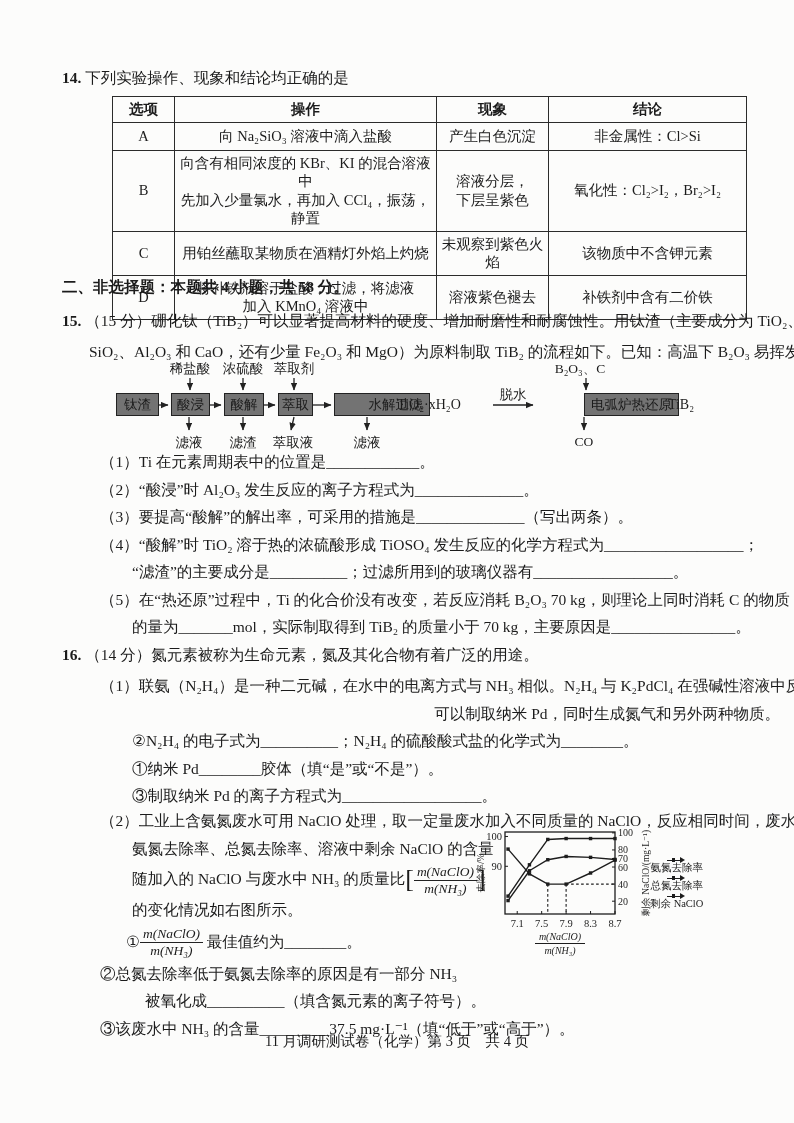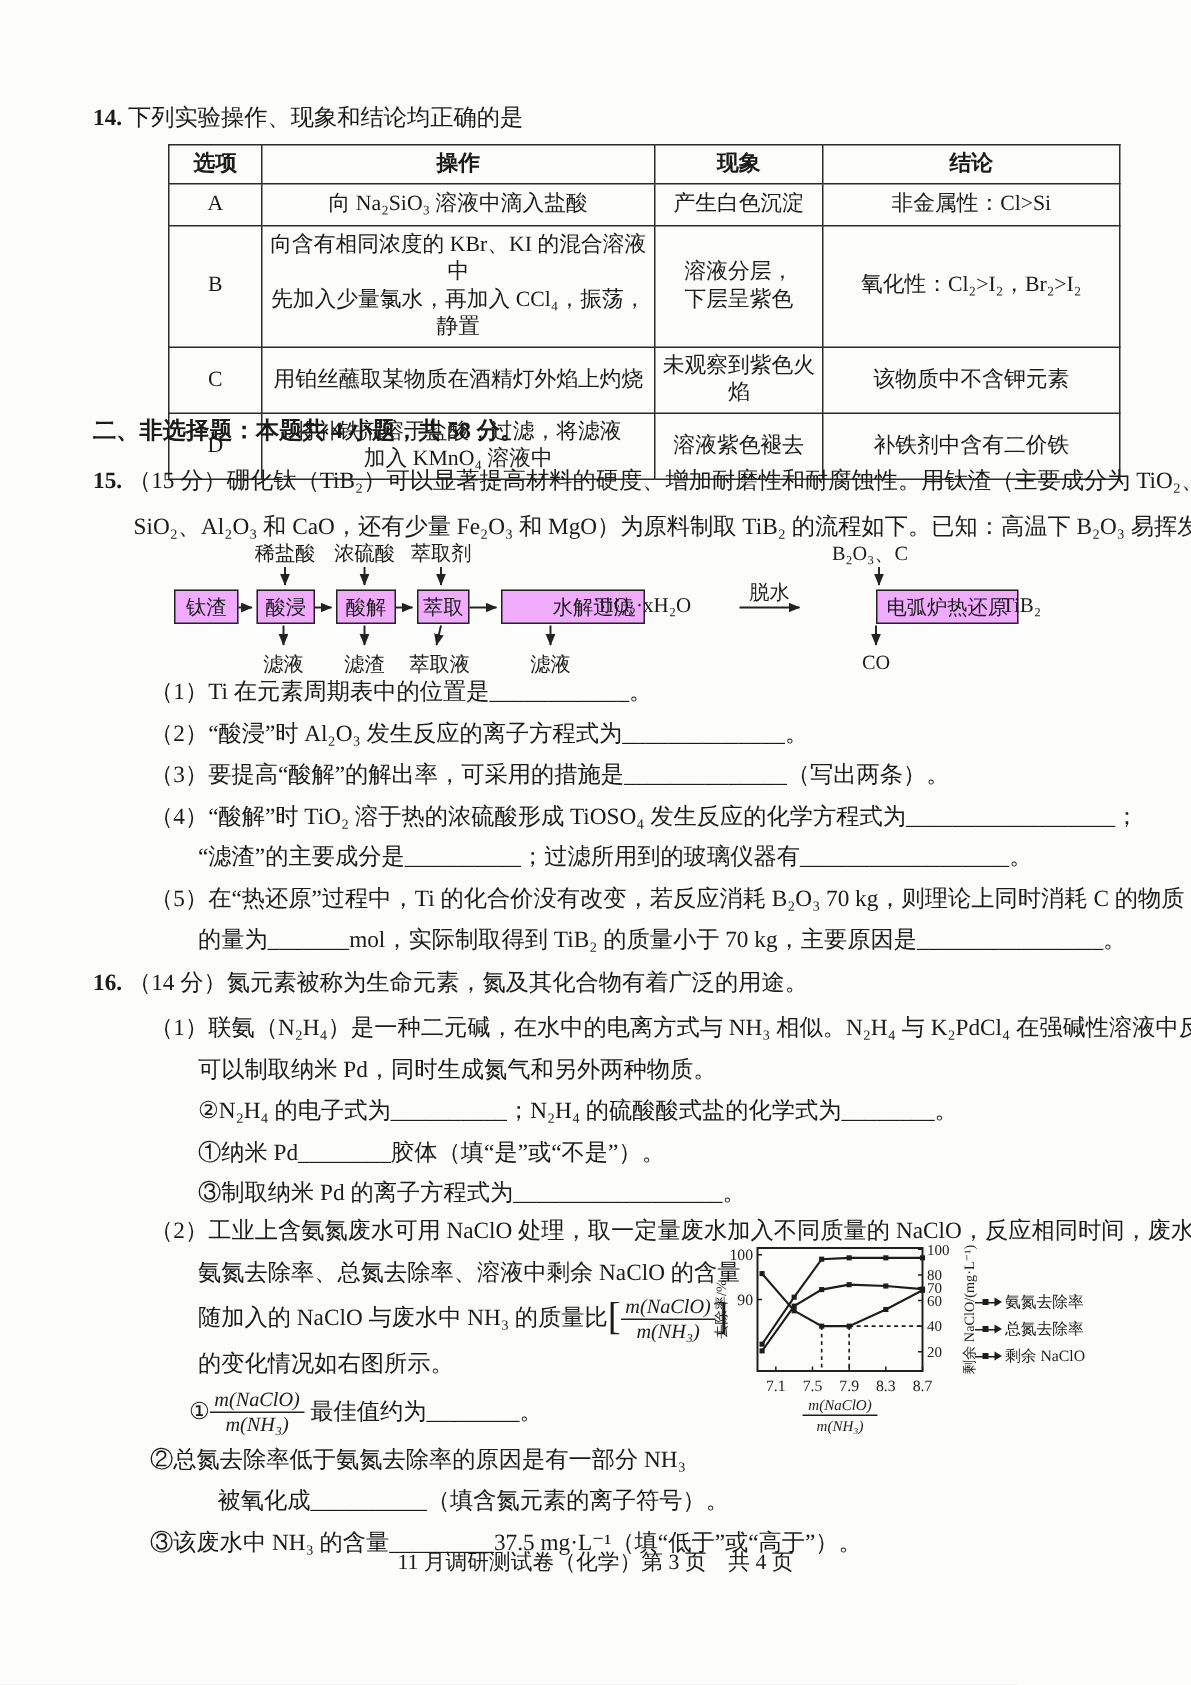--- a/index.html
+++ b/index.html
@@ -9,29 +9,29 @@
   .ln{line-height:27.5px;white-space:nowrap;}
   .bold{font-weight:bold;}
   
   table.qtable{border-collapse:collapse;table-layout:fixed;width:634px;font-size:14.5px;}
   table.qtable td,table.qtable th{border:1.4px solid #2b2b2b;text-align:center;vertical-align:middle;
       padding:3px 4px;white-space:pre-line;line-height:18.5px;}
   table.qtable th{font-weight:bold;}
   col.c-opt{width:62px;} col.c-op{width:262px;} col.c-ph{width:112px;} col.c-cn{width:198px;}
   
   .fbox{position:absolute;border:1.4px solid #222;height:21px;line-height:21px;text-align:center;
-        font-size:13.5px;background:#f0abfc;}
+        font-size:13.5px;background:#737373;}
   .flabel{position:absolute;font-size:13.5px;text-align:center;white-space:nowrap;}
   
   .frac{display:inline-block;vertical-align:middle;text-align:center;line-height:1.05;font-size:13.5px;font-style:italic;}
   .frac .fnum{display:block;border-bottom:1.2px solid #222;padding:0 3px 1px 3px;}
   .frac .fden{display:block;padding-top:1px;}
   .bigbr{font-size:26px;font-weight:400;vertical-align:middle;position:relative;top:-1px;}
   
-  .legend-row{display:flex;align-items:center;height:16px;margin-bottom:2px;}
+  .legend-row{display:flex;align-items:center;height:16px;margin-bottom:2px;flex-direction:column;}
   .lm{position:relative;width:16px;height:0;border-top:1.6px solid #1d1d1d;margin-right:4px;flex:none;}
   .lm::before{content:"";position:absolute;left:5px;top:-2.6px;width:3.6px;height:3.6px;background:#1d1d1d;}
   .lm::after{content:"";position:absolute;right:-2px;top:-4px;border-left:5px solid #1d1d1d;
              border-top:3px solid transparent;border-bottom:3px solid transparent;}
   .legend-label{font-size:10.5px;white-space:nowrap;}
   .footer{width:794px;text-align:center;font-size:14.5px;}
 </style>
 </head>
 <body>
 
@@ -158,21 +158,21 @@
     <div class="ln" style="padding-left:32px;">的量为_______mol，实际制取得到 TiB₂ 的质量小于 70 kg，主要原因是________________。</div>
   </div>
 
   <div class="abs" style="left:62px;top:645px;">
     <span class="bold">16.</span>
     <span>（14 分）氮元素被称为生命元素，氮及其化合物有着广泛的用途。</span>
   </div>
 
   <div class="abs" style="left:100px;top:672px;width:680px;">
     <div class="ln">（1）联氨（N₂H₄）是一种二元碱，在水中的电离方式与 NH₃ 相似。N₂H₄ 与 K₂PdCl₄ 在强碱性溶液中反应</div>
-    <div class="ln" style="padding-left:32px;">可以制取纳米 Pd，同时生成氮气和另外两种物质。</div>
+    <div class="ln" style="padding-left:32px;text-align:right;">可以制取纳米 Pd，同时生成氮气和另外两种物质。</div>
     <div class="ln" style="padding-left:32px;">②N₂H₄ 的电子式为__________；N₂H₄ 的硫酸酸式盐的化学式为________。</div>
     <div class="ln" style="padding-left:32px;">①纳米 Pd________胶体（填“是”或“不是”）。</div>
     <div class="ln" style="padding-left:32px;">③制取纳米 Pd 的离子方程式为__________________。</div>
   </div>
 
   <div class="abs" style="left:100px;top:807px;width:690px;">
     <div class="ln">（2）工业上含氨氮废水可用 NaClO 处理，取一定量废水加入不同质量的 NaClO，反应相同时间，废水的</div>
     <div style="width:400px;">
       <div class="ln" style="padding-left:32px;">氨氮去除率、总氮去除率、溶液中剩余 NaClO 的含量</div>
       <div style="padding-left:32px;height:34px;line-height:34px;white-space:nowrap;">

